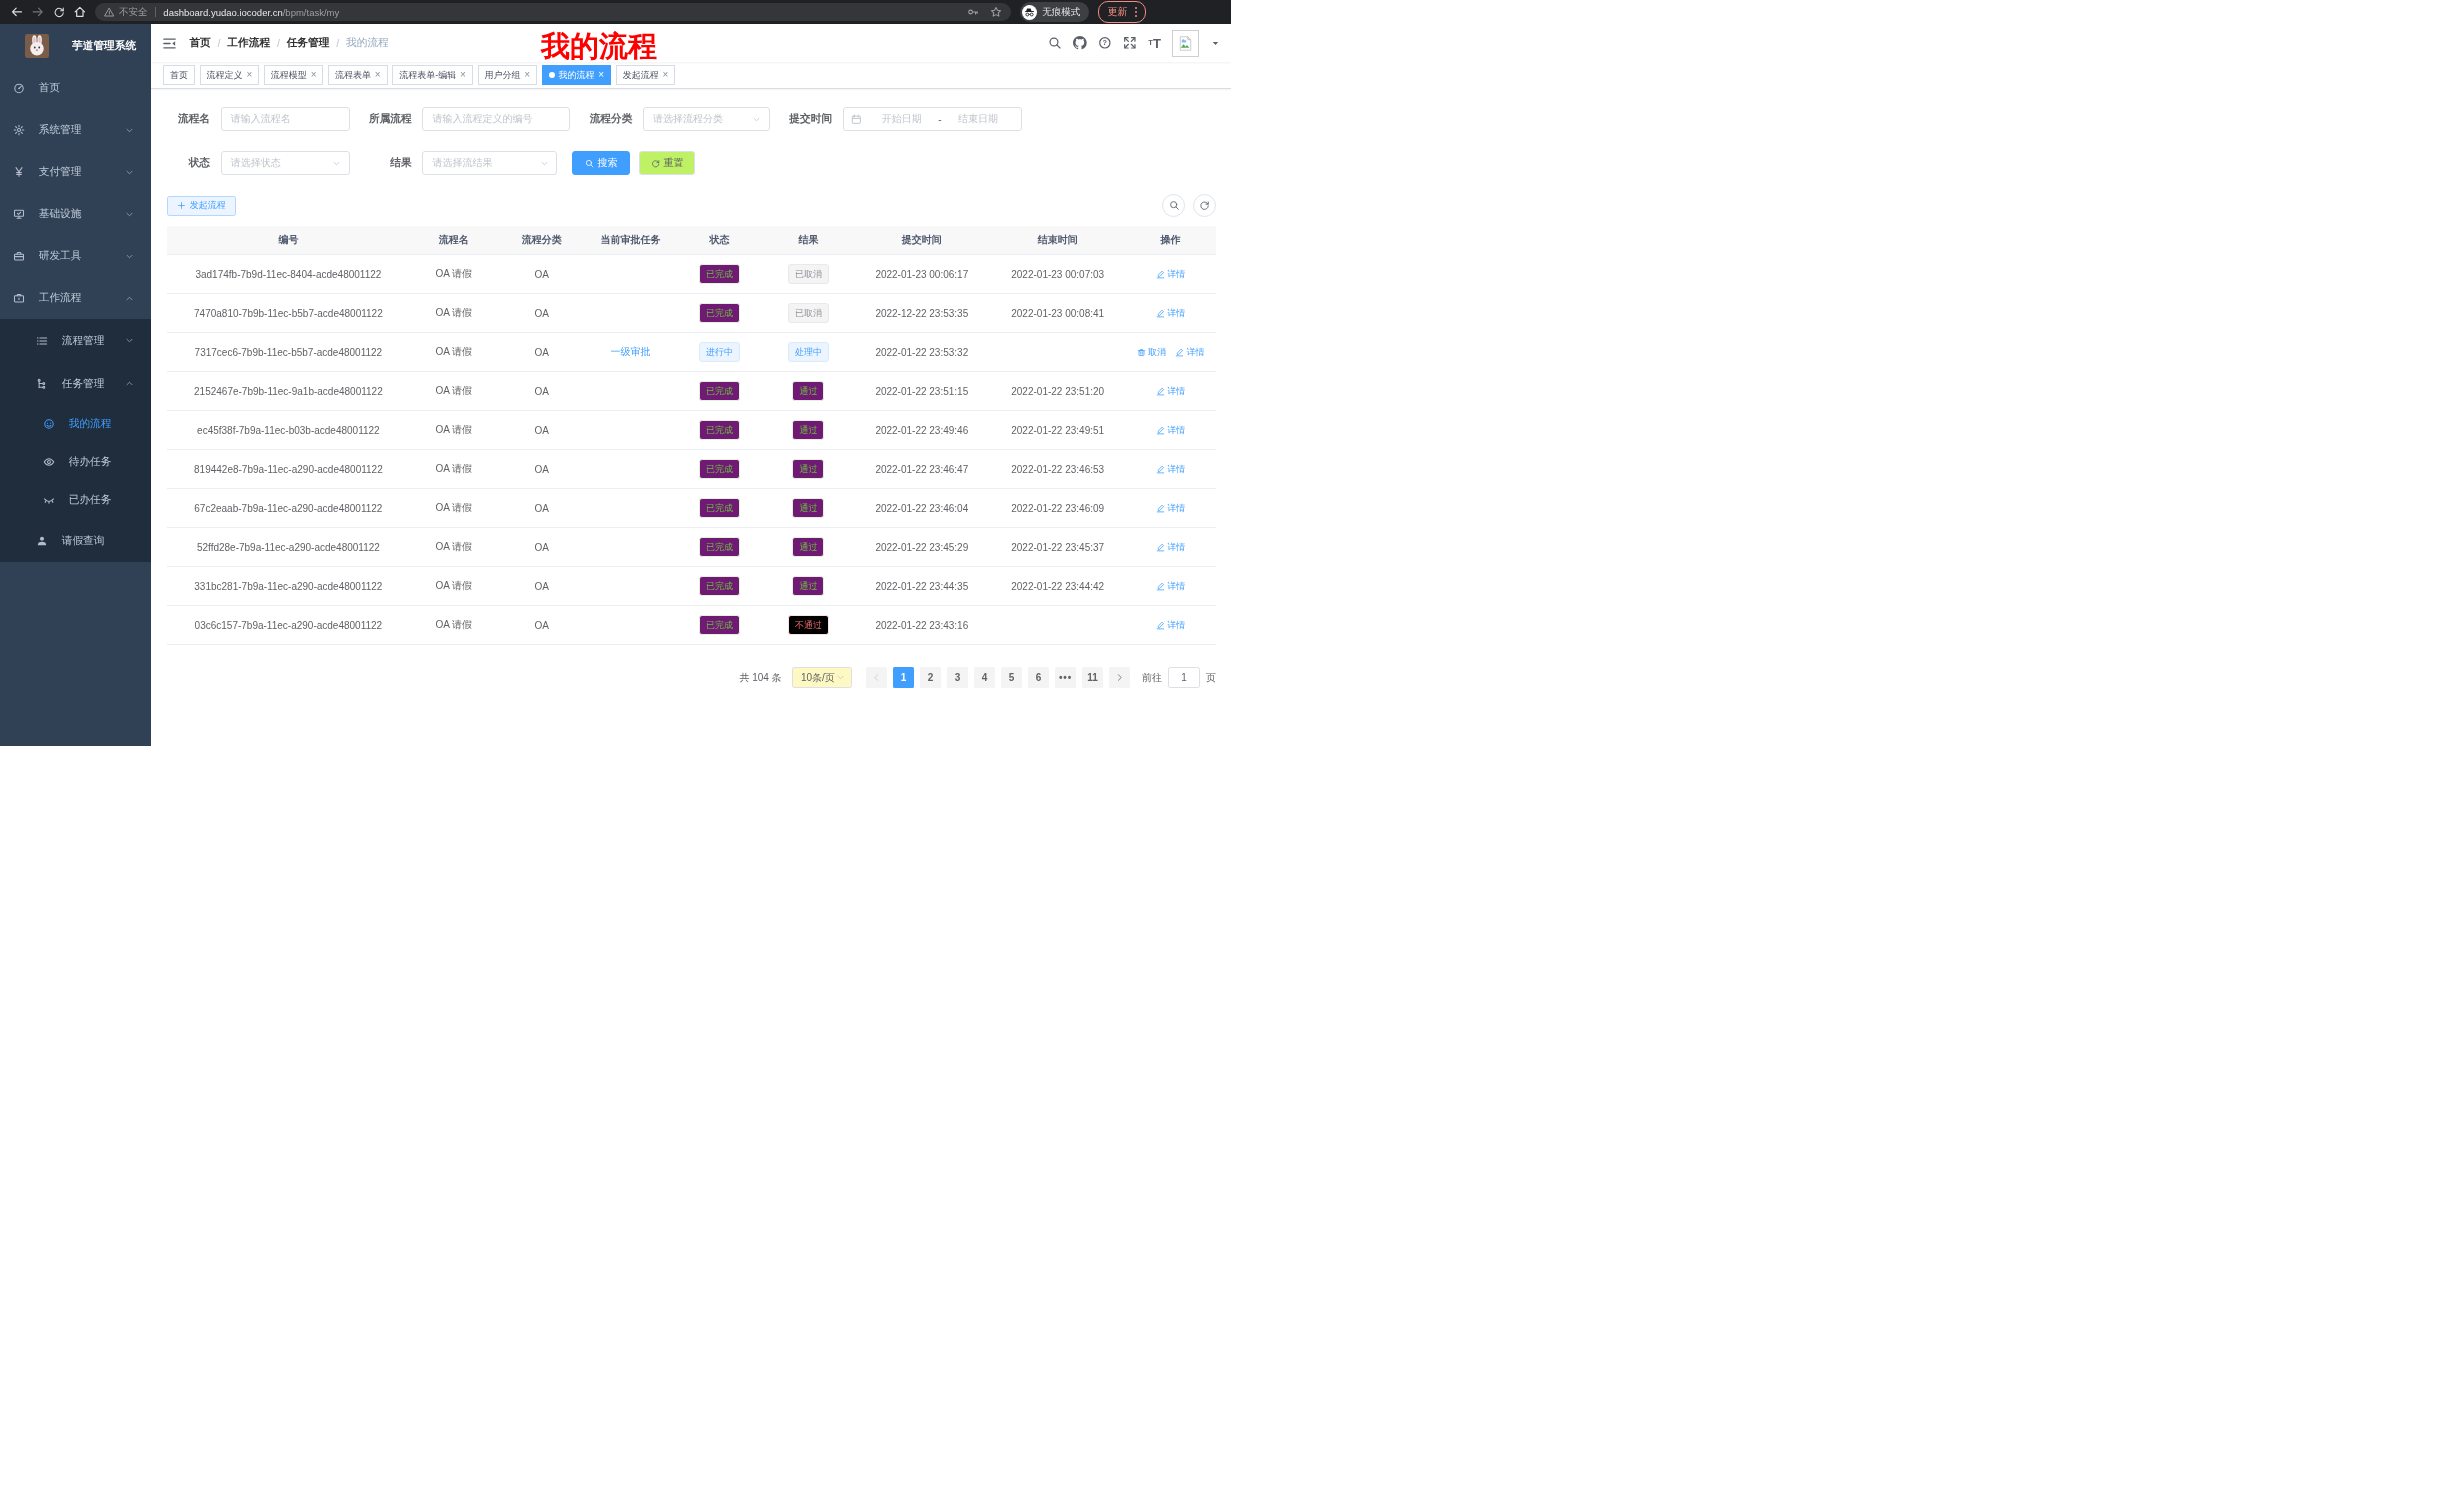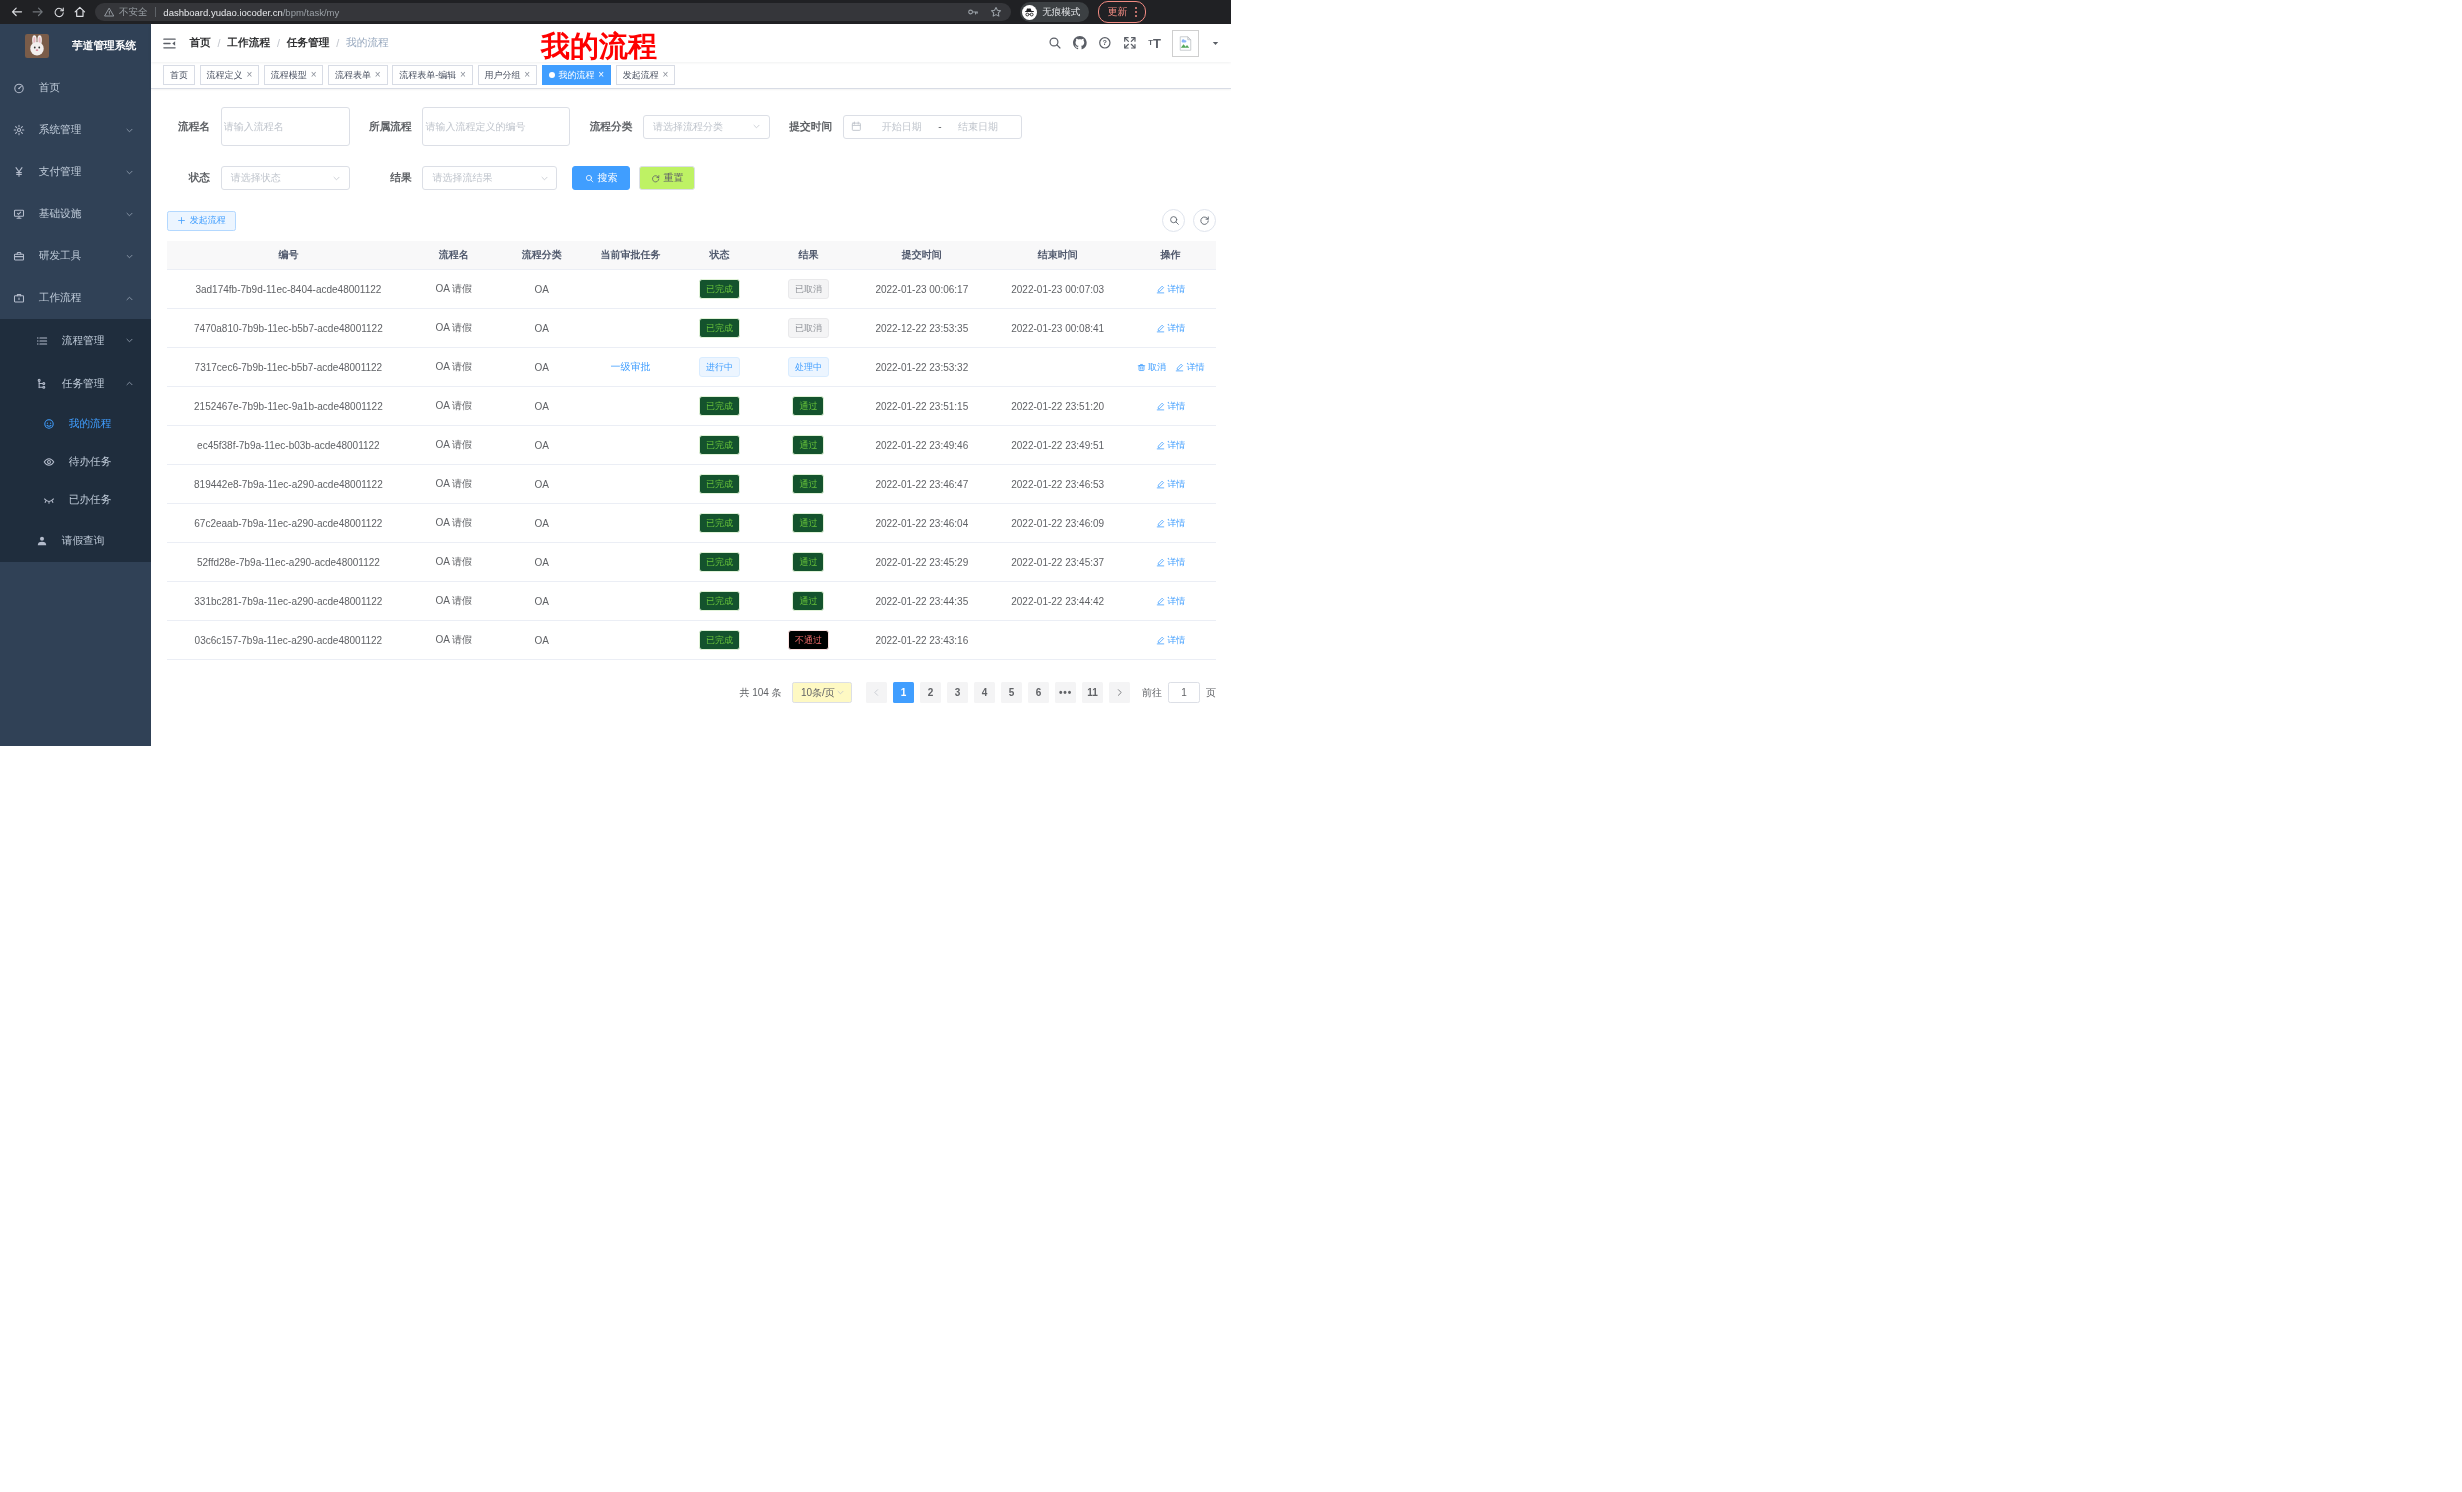--- a/index.html
+++ b/index.html
@@ -63,21 +63,21 @@
   .tag.active .t-close{color:#fff}
   .t-dot{width:6px;height:6px;border-radius:50%;background:#fff;display:inline-block}
 
   
   .content{flex:1;overflow:hidden}
   .filters{margin:18px 0 0 16px}
   .f-row{display:flex;align-items:center;margin-bottom:20px}
   .f-item{display:flex;align-items:center;margin-right:15px}
   .f-label{font-weight:bold;color:#5f6266;font-size:10.7px;text-align:right;margin-right:10.7px;white-space:nowrap}
   .lw1{width:43px}.lw2{width:47px}
-  .inp{height:39px;box-sizing:border-box;border:0.8px solid #dcdfe6;border-radius:3px;padding:0 2px;font-size:10px;color:#606266;outline:none;font-family:Liberation Sans, sans-serif;background:#fff}
+  .inp{height:24px;box-sizing:border-box;border:0.8px solid #dcdfe6;border-radius:3px;padding:0 9px;font-size:10px;color:#606266;outline:none;font-family:Liberation Mono, monospace;background:#fff}
   .inp::placeholder{color:#bfc4cc}
   .sel{height:24px;box-sizing:border-box;border:0.8px solid #dcdfe6;border-radius:3px;padding:0 7.6px 0 9px;font-size:10px;color:#bfc4cc;background:#fff;display:flex;align-items:center;justify-content:space-between;cursor:pointer}
   .sel .ic{color:#c0c4cc}
   .daterange{width:179px;height:24px;box-sizing:border-box;border:0.8px solid #dcdfe6;border-radius:3px;display:flex;align-items:center;padding:0 7.6px;font-size:10px;color:#bfc4cc;background:#fff;cursor:pointer}
   .daterange .ic{color:#c0c4cc;margin-right:4.6px}
   .dr-txt{flex:1;text-align:center}
   .dr-sep{color:#606266;padding:0 1.5px}
   .btn{display:inline-flex;align-items:center;justify-content:center;gap:3.8px;height:24px;border-radius:3px;font-size:10px;cursor:pointer;box-sizing:border-box;font-family:inherit}
   .btn-search{background:#409eff;border:0.8px solid #409eff;color:#fff;padding:0 11.4px}
   .btn-reset{background:#bef264;border:0.8px solid #dcdfe6;color:#606266;padding:0 10.7px;margin-left:9px}
@@ -89,21 +89,21 @@
   .tool-circle{width:21px;height:21px;border-radius:50%;border:0.8px solid #dfe4ed;background:#fff;display:flex;align-items:center;justify-content:center;color:#646a73;cursor:pointer}
 
   
   .table{margin:9px 15px 0 16px}
   .t-row{display:flex;align-items:center;border-bottom:0.8px solid #ebeef5;font-size:10px;color:#606266}
   .t-head{height:28px;background:#f8f8f9;color:#515a6e;font-weight:bold}
   .t-body .t-row{height:38px;background:#fff}
   .t-cell{text-align:center;box-sizing:border-box;padding:0 3px;overflow:hidden;white-space:nowrap}
   .c0{width:243px}.c1{width:88px}.c2{width:88px}.c3{width:90px}.c4{width:88px}.c5{width:90px}.c6{width:137px}.c7{width:135px}.c8{width:91px}
   .badge{display:inline-block;padding:0 6px;height:20px;line-height:18px;border:0.8px solid;border-radius:3px;font-size:9px;box-sizing:border-box}
-  .badge.success{color:#67c23a;background:#14532d;border-color:#e1f3d8}
+  .badge.success{color:#67c23a;background:#701a75;border-color:#e1f3d8}
   .badge.info{color:#909399;background:#f4f4f5;border-color:#e9e9eb}
   .badge.primary{color:#409eff;background:#ecf5ff;border-color:#d9ecff}
   .badge.danger{color:#f56c6c;background:#000000;border-color:#fde2e2}
   .link{color:#409eff;cursor:pointer}
   .act{color:#409eff;font-size:9px;display:inline-flex;align-items:center;gap:2.3px;margin:0 4.6px;cursor:pointer}
 
   
   .pagination{display:flex;align-items:center;justify-content:flex-end;margin:22px 15px 0 0;font-size:10px;color:#606266}
   .pg-total{margin-right:10.7px}
   .psel{width:60px;height:21px;box-sizing:border-box;border:0.8px solid #dcdfe6;border-radius:2.3px;display:flex;align-items:center;justify-content:space-between;padding:0 6px 0 7.6px;color:#606266;cursor:pointer;background:#fef9c3;margin-right:10.7px}

